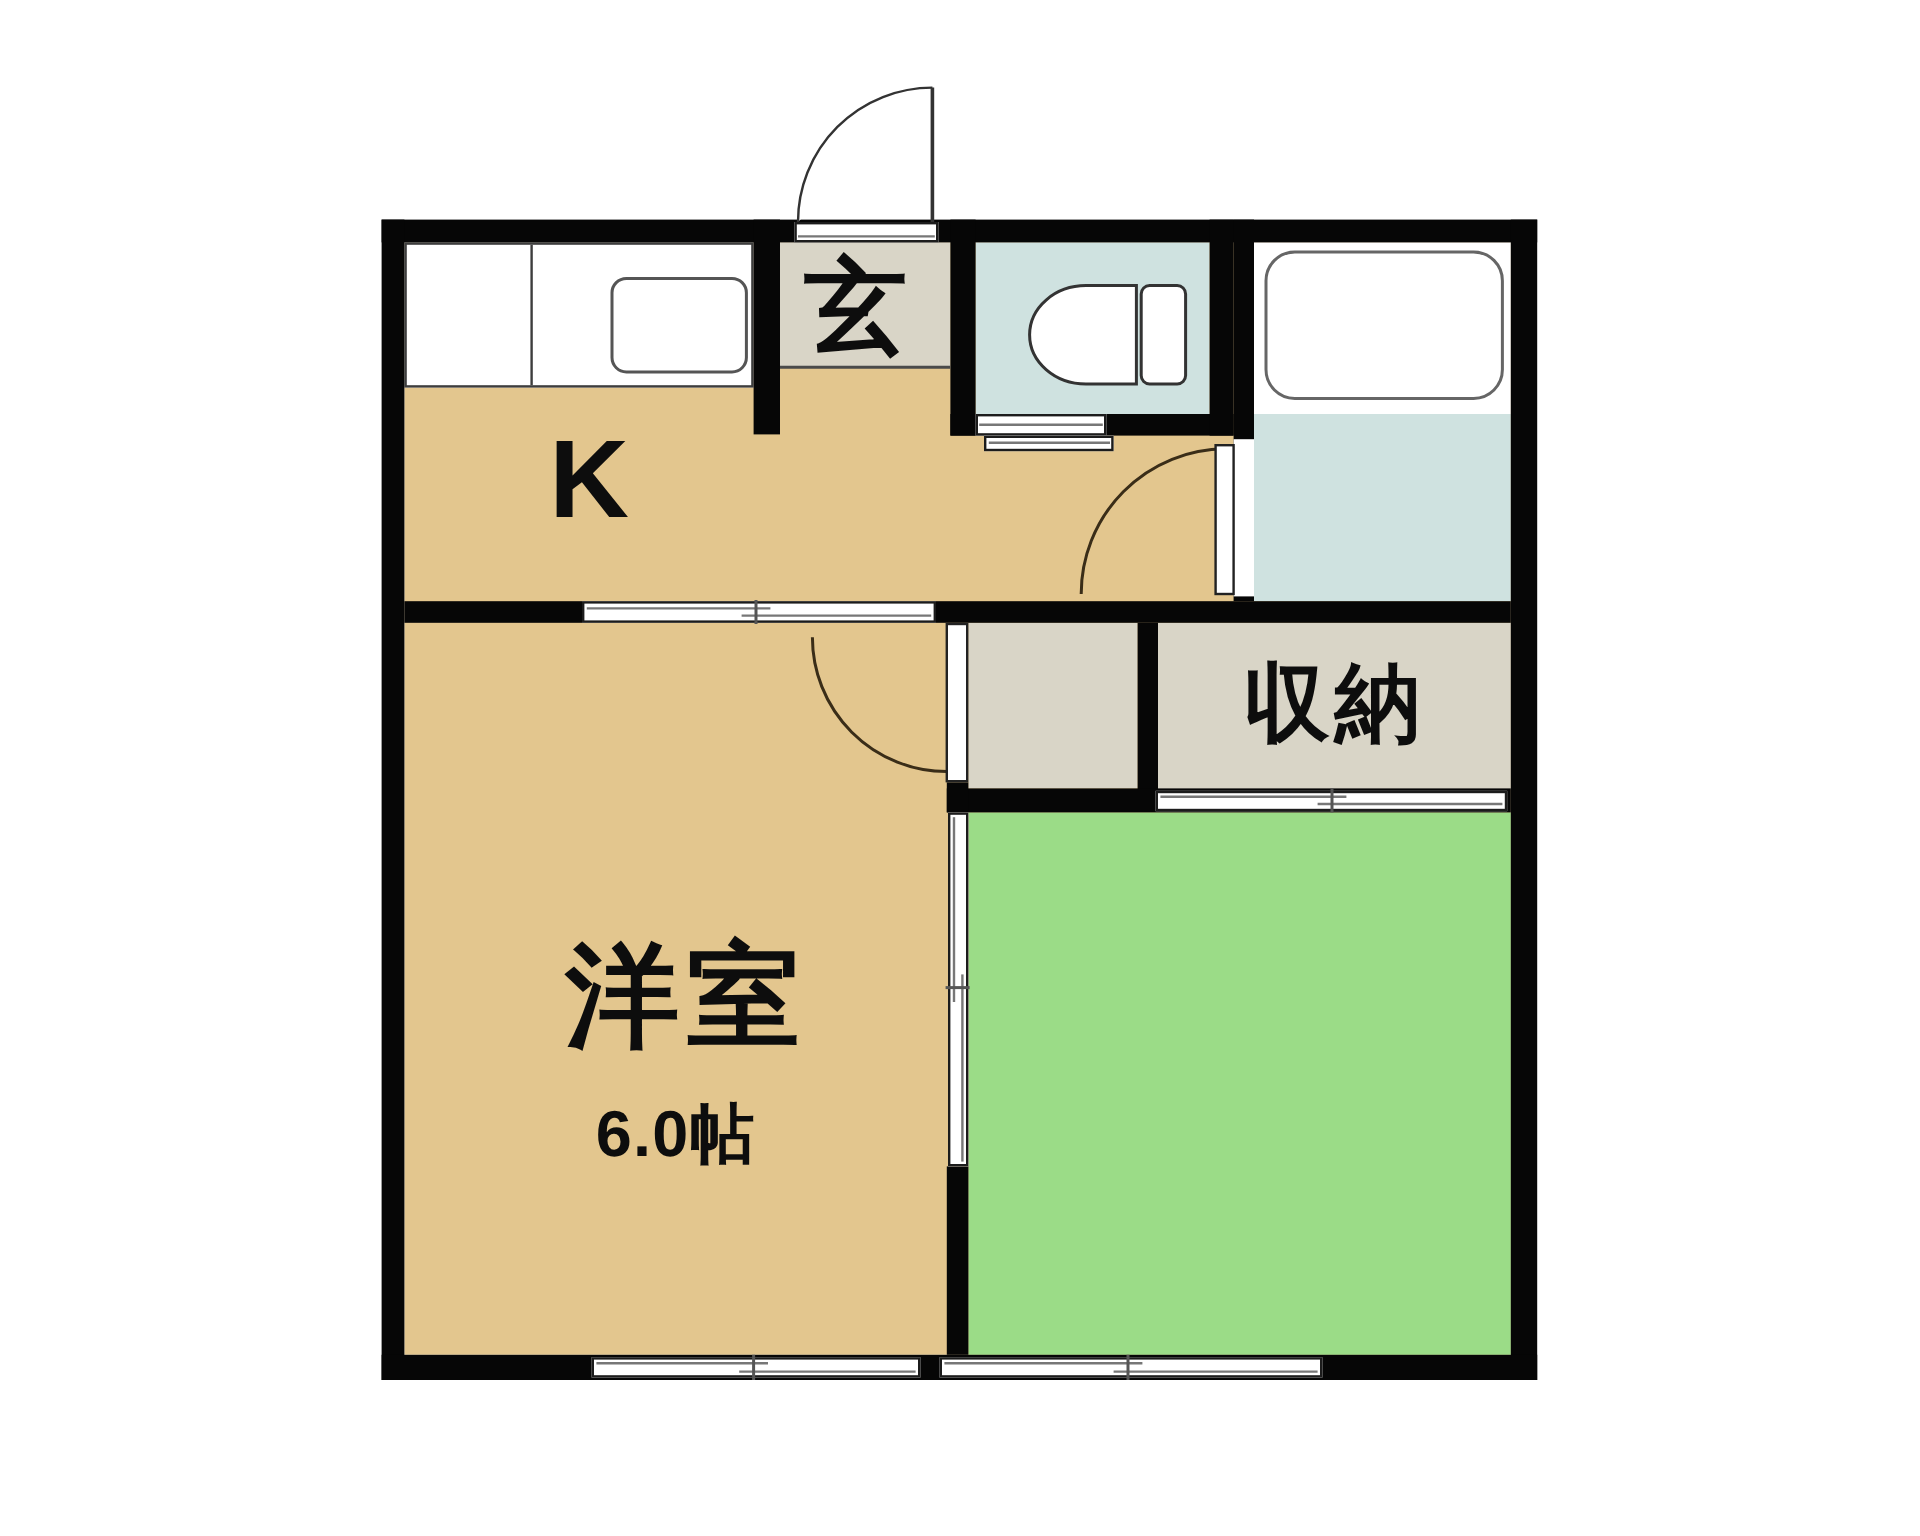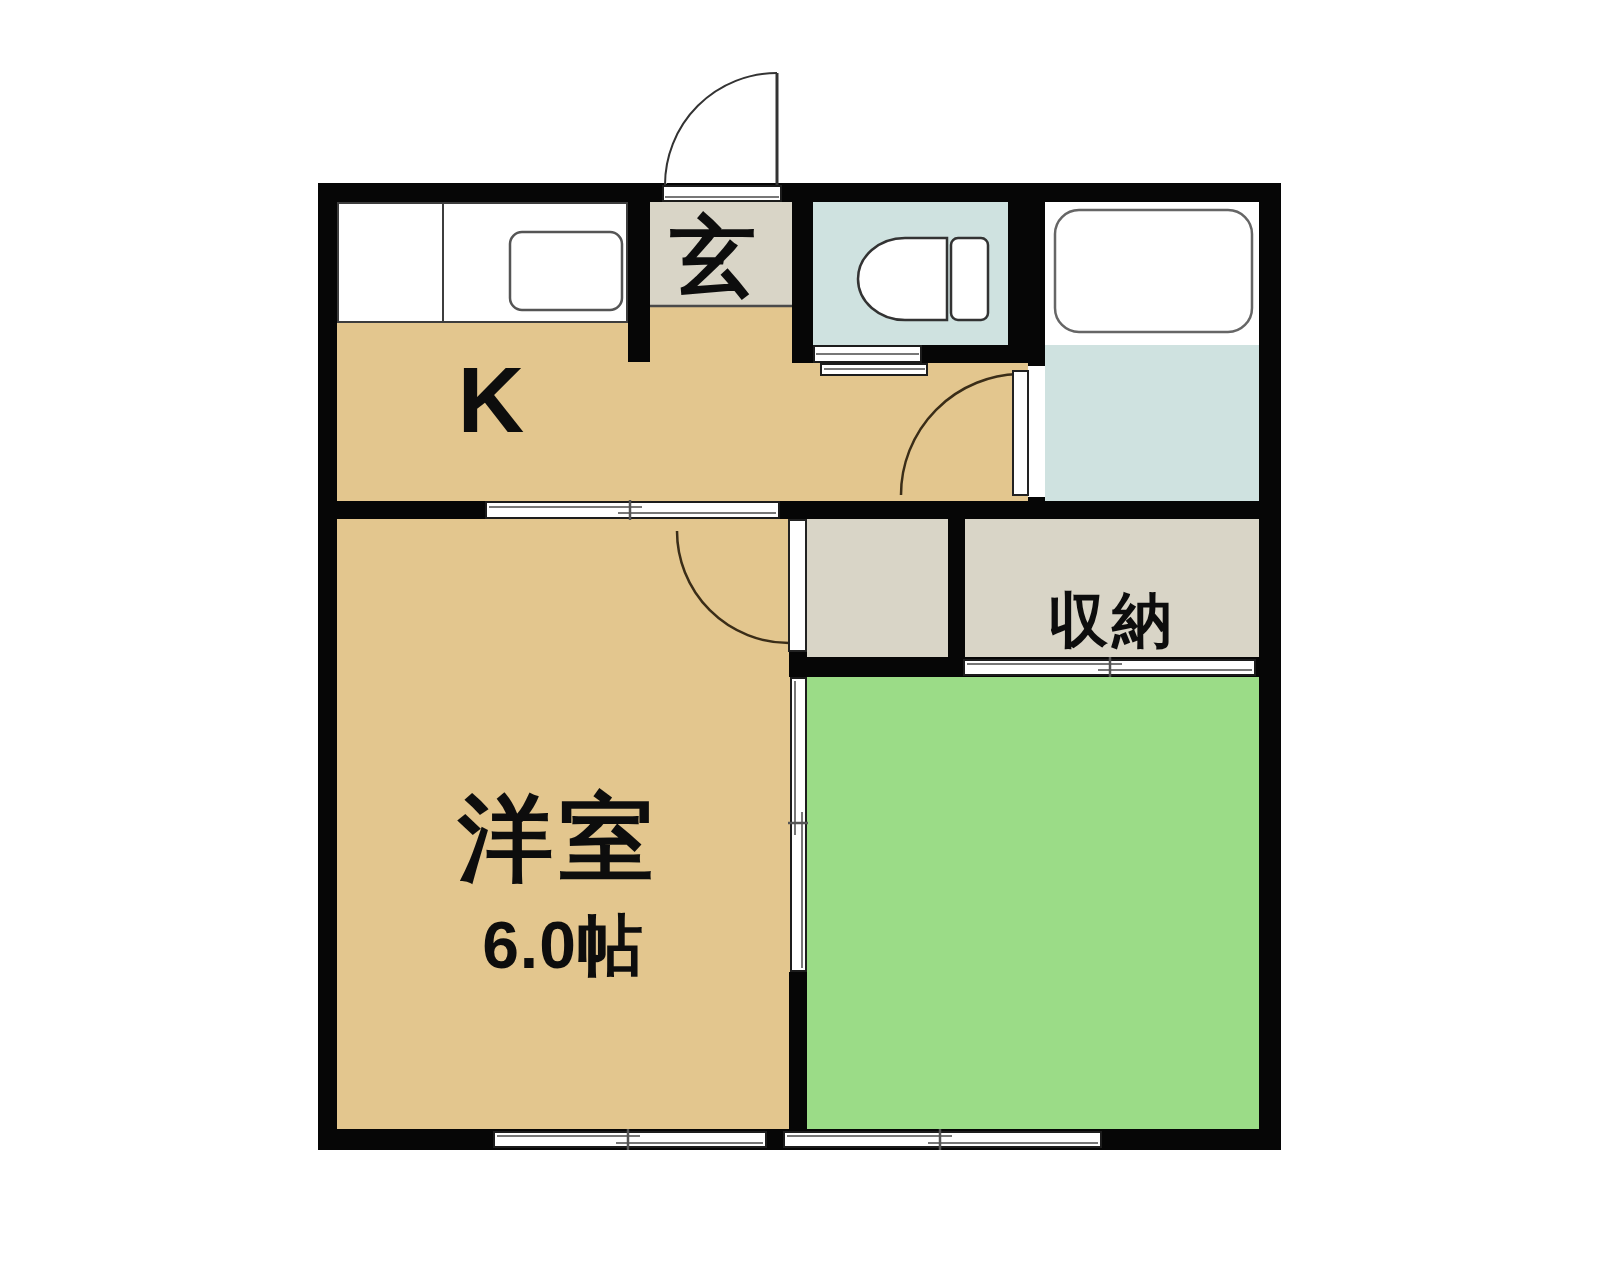--- a/index.html
+++ b/index.html
@@ -45,23 +45,23 @@
     position:absolute;
     transform:translate(-50%,-50%);
     font-weight:bold;
     color:#0d0d0d;
     white-space:nowrap;
     line-height:1;
     letter-spacing:2px;
   }
   .lbl-k{font-size:92px;}
   .lbl-genkan{font-size:86px;}
-  .lbl-storage{font-size:60px;letter-spacing:4px;margin-top:34px;}
+  .lbl-storage{font-size:72px;letter-spacing:4px;}
   .lbl-room{font-size:95px;letter-spacing:6px;}
-  .lbl-area{font-size:66px;letter-spacing:1px;}
+  .lbl-area{font-size:54px;letter-spacing:1px;}
   svg.overlay{
     position:absolute;
     left:0;top:0;
     width:1600px;height:1280px;
     pointer-events:none;
   }
 </style>
 </head>
 <body>
 
@@ -101,21 +101,21 @@
   <div class="band" style="left:820px;top:363px;width:108px;height:13px;"></div>
   <div class="band" style="left:485px;top:501px;width:295px;height:18px;"></div>
   <div class="band" style="left:963px;top:659px;width:293px;height:17px;"></div>
   <div class="band" style="left:790px;top:677px;width:17px;height:295px;"></div>
   <div class="band" style="left:493px;top:1131px;width:274px;height:17px;"></div>
   <div class="band" style="left:783px;top:1131px;width:319px;height:17px;"></div>
 
   <div class="label lbl-k" style="left:492px;top:400px;">K</div>
   <div class="label lbl-genkan" style="left:714px;top:256px;">玄</div>
   <div class="label lbl-storage" style="left:1112px;top:587px;">収納</div>
-  <div class="label lbl-room" style="left:559px;top:838px;">洋室</div>
+  <div class="label lbl-room" style="left:572px;top:838px;font-family:Liberation Mono, monospace;">洋室</div>
   <div class="label lbl-area" style="left:563px;top:945px;">6.0帖</div>
 
   <svg class="overlay" viewBox="0 0 1600 1280">
 
     <line x1="443" y1="204" x2="443" y2="321" stroke="#3d3d3d" stroke-width="2"></line>
     <rect x="510" y="232" width="112" height="78" rx="12" fill="#ffffff" stroke="#555555" stroke-width="2.5"></rect>
 
     <line x1="650" y1="306" x2="792" y2="306" stroke="#4a4a4a" stroke-width="2.5"></line>
 
     <path d="M 665 185 A 112 112 0 0 1 777 73" fill="#ffffff" stroke="#333333" stroke-width="2"></path>

